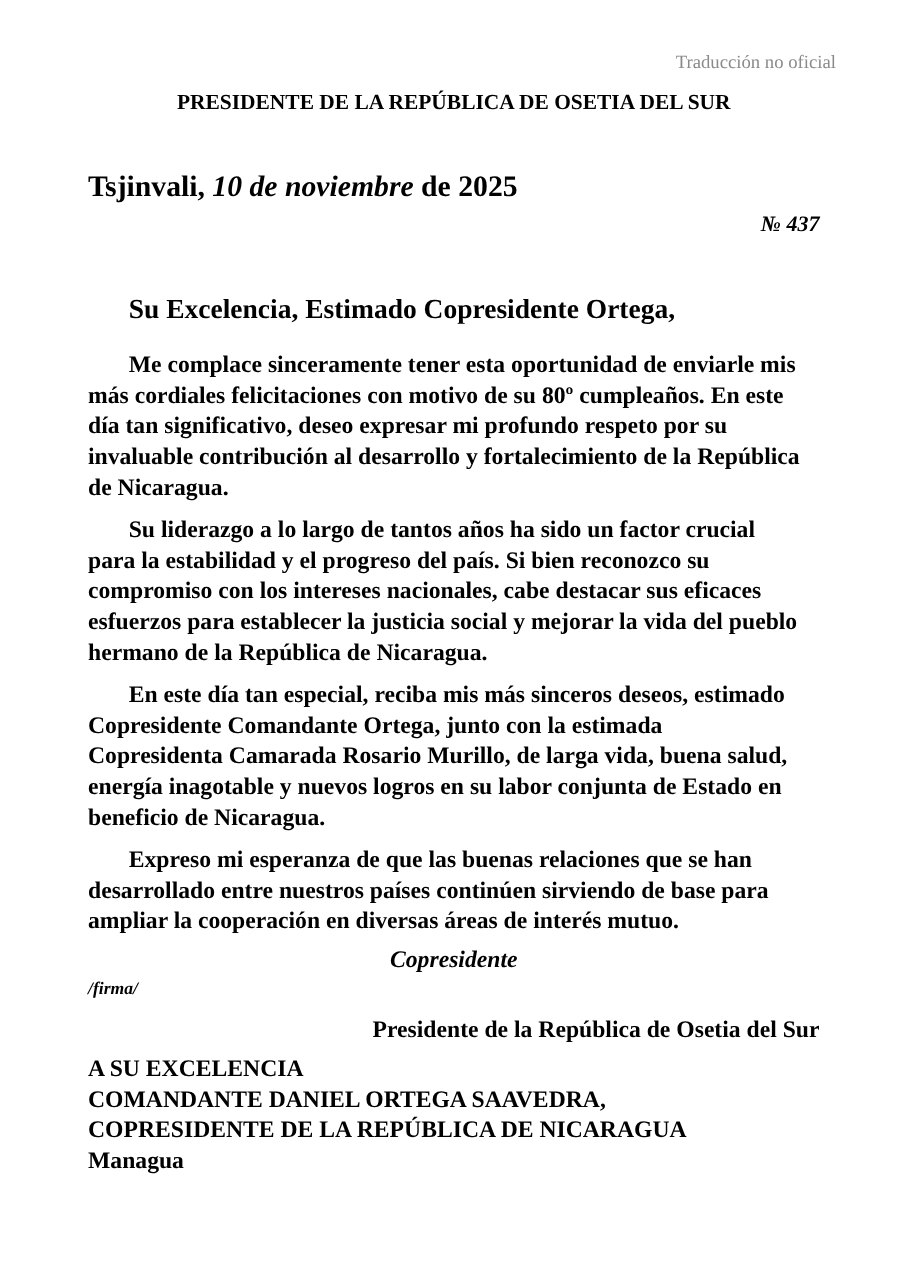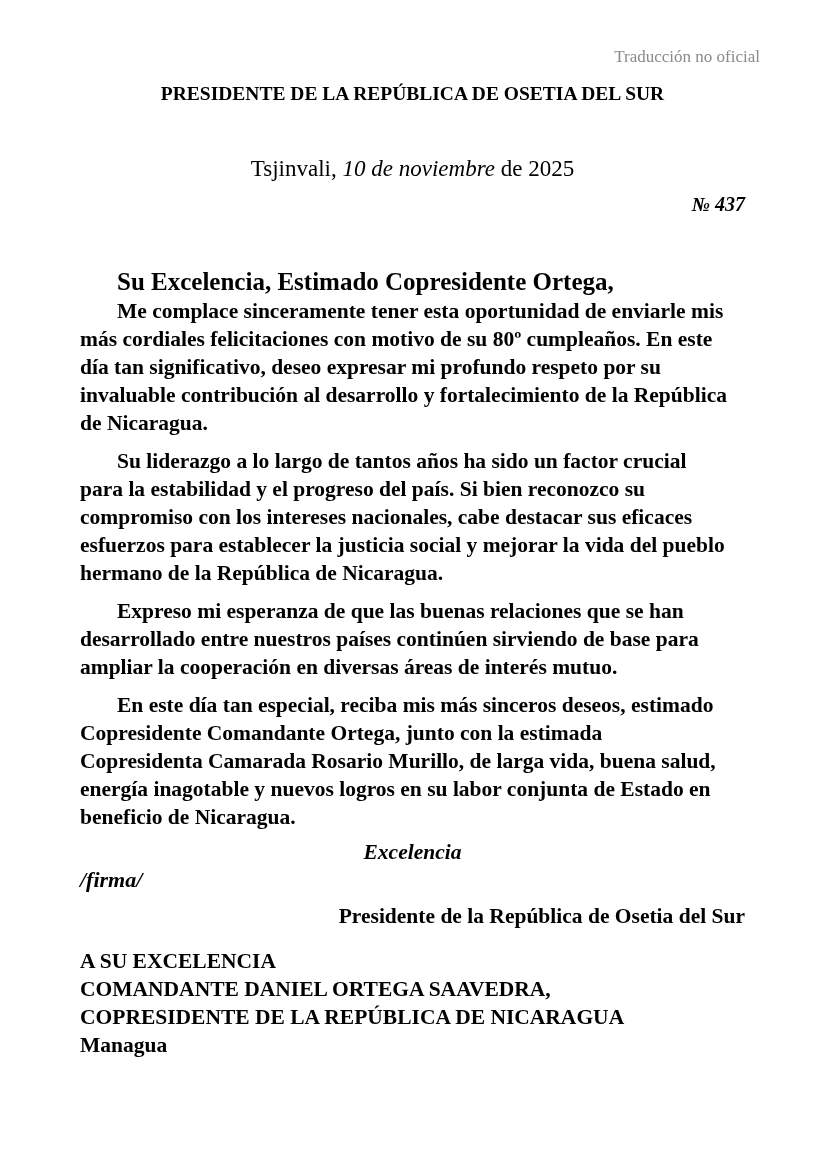--- a/index.html
+++ b/index.html
@@ -26,24 +26,24 @@
     margin-right: -15px;
   }
   .letterhead {
     font-size: 19.5px;
     line-height: 28px;
     font-weight: bold;
     text-align: center;
     margin-top: 12px;
   }
   .dateline {
-    font-size: 23px;
+    font-size: 27px;
     line-height: 28px;
-    font-weight: normal;
-    text-align: center;
+    font-weight: bold;
+    text-align: left;
     margin-top: 47px;
   }
   .dateline .it { font-style: italic; }
   .doc-number {
     font-size: 20px;
     line-height: 28px;
     font-weight: bold;
     font-style: italic;
     text-align: right;
     margin-top: 7px;
@@ -56,31 +56,31 @@
     margin-top: 50px;
   }
   .para {
     font-size: 21.5px;
     line-height: 28px;
     font-weight: bold;
     text-indent: 37px;
     white-space: pre-line;
     margin: 10px 0 0 0;
   }
-  .para.first { margin-top: 1px; }
+  .para.first { margin-top: 21px; }
   .valediction {
     font-size: 21.5px;
     line-height: 28px;
     font-weight: bold;
     font-style: italic;
     text-align: center;
     margin-top: 7px;
   }
   .signature-mark {
-    font-size: 22px;
+    font-size: 16px;
     line-height: 28px;
     font-weight: bold;
     font-style: italic;
   }
   .signatory-name {
     font-size: 21.5px;
     line-height: 28px;
     font-weight: bold;
     text-align: right;
     margin-top: 5px;
@@ -90,21 +90,21 @@
     line-height: 28px;
     font-weight: bold;
     text-align: right;
     margin-top: 8px;
   }
   .addressee {
     font-size: 21.5px;
     line-height: 28px;
     font-weight: bold;
     white-space: pre-line;
-    margin-top: 17px;
+    margin-top: 7px;
   }
 </style>
 </head>
 <body>
 
 <div class="page">
 
   <div class="translation-note">Traducción no oficial</div>
 
   <div class="letterhead">PRESIDENTE DE LA REPÚBLICA DE OSETIA DEL SUR</div>
@@ -124,31 +124,31 @@
 día tan significativo, deseo expresar mi profundo respeto por su
 invaluable contribución al desarrollo y fortalecimiento de la República
 de Nicaragua.</p>
 
   <p class="para">Su liderazgo a lo largo de tantos años ha sido un factor crucial
 para la estabilidad y el progreso del país. Si bien reconozco su
 compromiso con los intereses nacionales, cabe destacar sus eficaces
 esfuerzos para establecer la justicia social y mejorar la vida del pueblo
 hermano de la República de Nicaragua.</p>
 
-  <p class="para">Expreso mi esperanza de que las buenas relaciones que se han
-desarrollado entre nuestros países continúen sirviendo de base para
-ampliar la cooperación en diversas áreas de interés mutuo.</p>
-
   <p class="para">En este día tan especial, reciba mis más sinceros deseos, estimado
 Copresidente Comandante Ortega, junto con la estimada
 Copresidenta Camarada Rosario Murillo, de larga vida, buena salud,
 energía inagotable y nuevos logros en su labor conjunta de Estado en
 beneficio de Nicaragua.</p>
 
-  <div class="valediction">Excelencia</div>
+  <p class="para">Expreso mi esperanza de que las buenas relaciones que se han
+desarrollado entre nuestros países continúen sirviendo de base para
+ampliar la cooperación en diversas áreas de interés mutuo.</p>
+
+  <div class="valediction">Copresidente</div>
 
   <div class="signature-mark">/firma/</div>
 
 
   <div class="signatory-title">Presidente de la República de Osetia del Sur</div>
 
   <div class="addressee">A SU EXCELENCIA
 COMANDANTE DANIEL ORTEGA SAAVEDRA,
 COPRESIDENTE DE LA REPÚBLICA DE NICARAGUA
 Managua</div>

